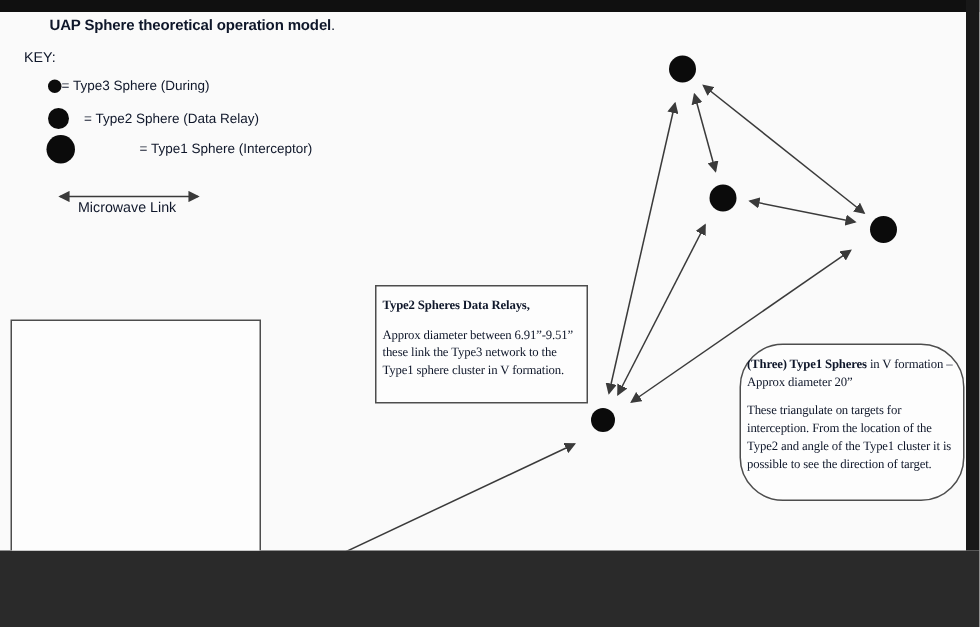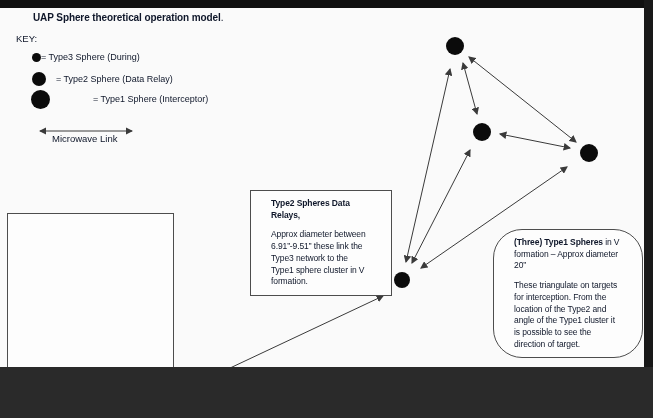--- a/index.html
+++ b/index.html
@@ -12,22 +12,22 @@
   .rightbar{position:absolute;right:0;top:0;width:9px;height:418px;background:#181818;}
   #diagram-svg{position:absolute;left:0;top:0;z-index:1;}
   .title{position:absolute;left:33px;top:12px;font-size:10px;letter-spacing:-0.1px;z-index:2;}
   .title b{font-weight:bold;}
   .key-heading{position:absolute;left:16px;top:33px;font-size:9.5px;z-index:2;text-align:center;}
   .key-dot{position:absolute;background:#0b0b0b;border-radius:50%;z-index:2;}
   .key-label{position:absolute;font-size:9px;z-index:2;white-space:nowrap;}
   .mw-label{position:absolute;left:52px;top:133px;font-size:9.5px;z-index:2;}
   .tbox{
     position:absolute;background:#fdfdfd;border:1px solid #4d4d4d;
-    box-sizing:border-box;padding:7px 20px;font-size:8.5px;line-height:11.7px;
-    letter-spacing:-0.1px;z-index:2;
+    box-sizing:border-box;padding:7px 4px;font-size:8.5px;line-height:11.7px;
+    letter-spacing:-0.1px;z-index:2;font-family:Liberation Serif, serif;
   }
   .tbox p{margin:0 0 8px 0;}
   .tbox p:last-child{margin-bottom:0;}
   .tbox .hd{font-weight:bold;}
   #box-type3{left:7px;top:213px;width:167px;min-height:174px;}
   #box-type2{left:250px;top:190px;width:142px;min-height:79px;}
   #box-type1{left:493px;top:229px;width:150px;min-height:105px;border-radius:29px;}
 </style>
 </head>
 <body>

